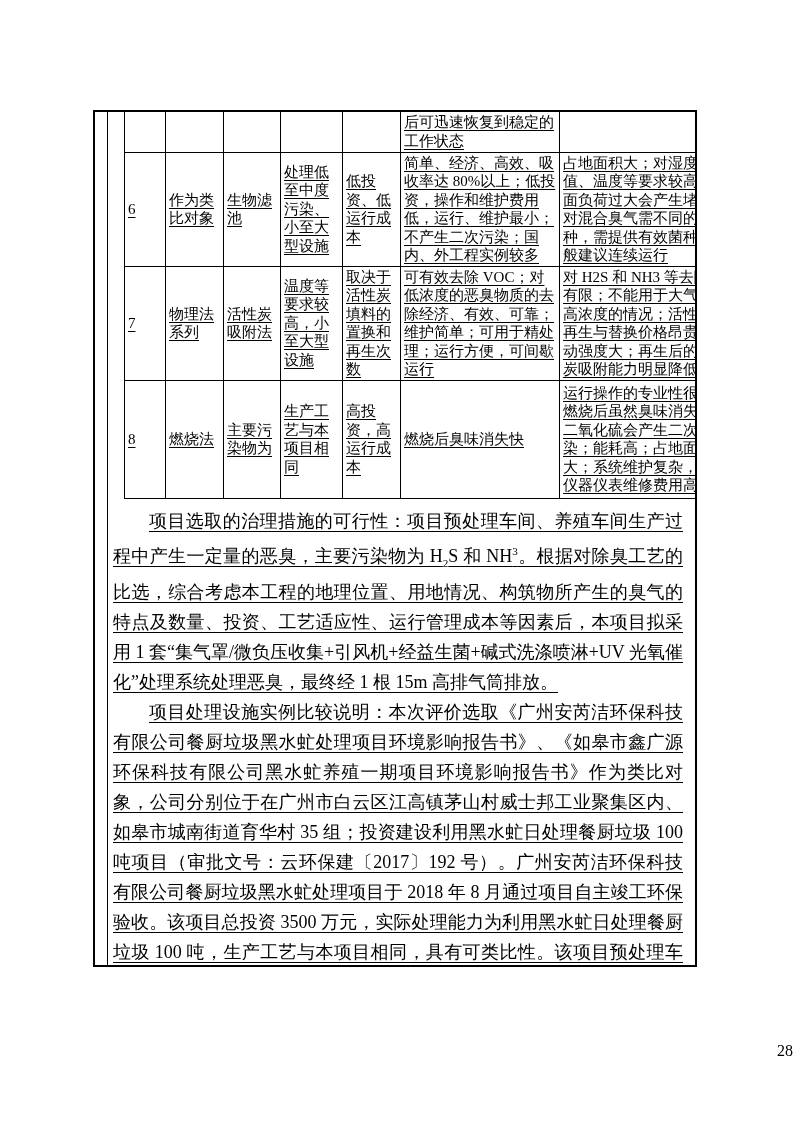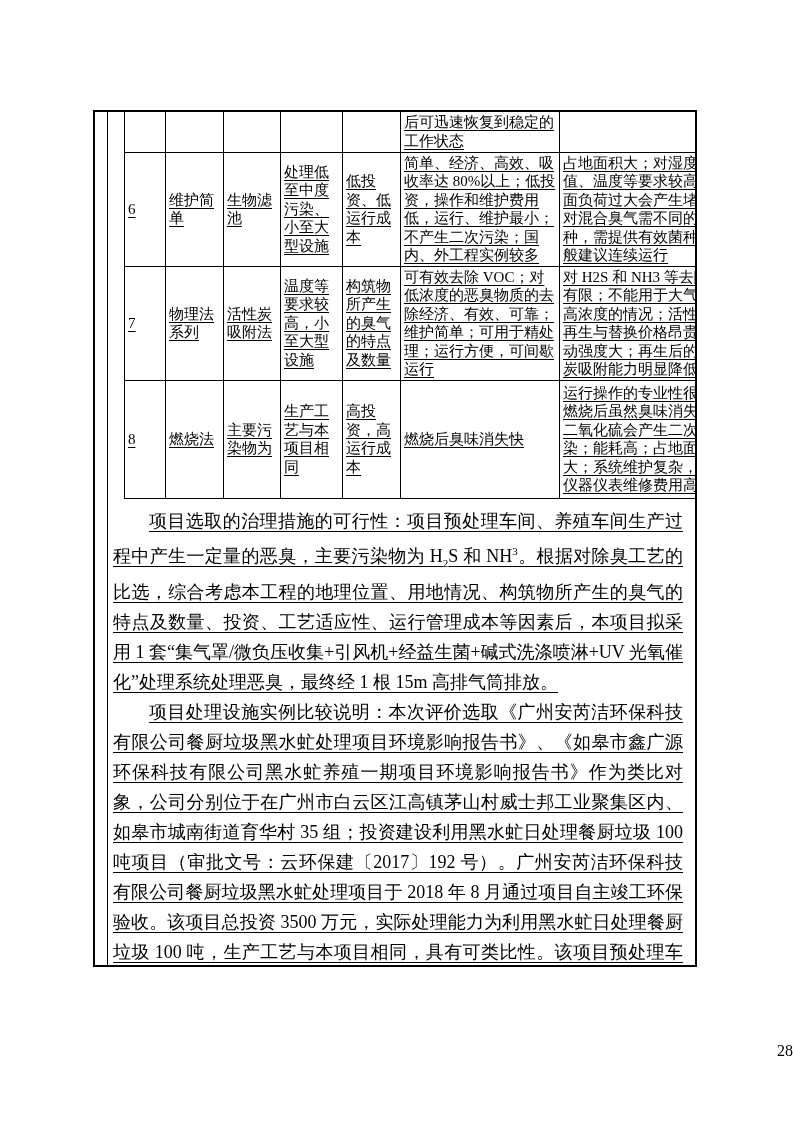--- a/index.html
+++ b/index.html
@@ -61,34 +61,34 @@
         <td class="c-series"></td>
         <td class="c-method"></td>
         <td class="c-scope"></td>
         <td class="c-cost"></td>
         <td class="c-adv">后可迅速恢复到稳定的工作状态</td>
         <td class="c-dis"></td>
       </tr>
 
       <tr class="r-mid">
         <td class="c-no">6</td>
-        <td class="c-series">维护简单</td>
+        <td class="c-series">作为类比对象</td>
         <td class="c-method">生物滤池</td>
         <td class="c-scope">处理低至中度污染、小至大型设施</td>
         <td class="c-cost">低投资、低运行成本</td>
         <td class="c-adv">简单、经济、高效、吸收率达 80%以上；低投资，操作和维护费用低，运行、维护最小；不产生二次污染；国内、外工程实例较多</td>
         <td class="c-dis">占地面积大；对湿度、pH 值、温度等要求较高；表面负荷过大会产生堵塞；对混合臭气需不同的菌种，需提供有效菌种；一般建议连续运行</td>
       </tr>
 
       <tr class="r-mid">
         <td class="c-no">7</td>
         <td class="c-series">物理法系列</td>
         <td class="c-method">活性炭吸附法</td>
         <td class="c-scope">温度等要求较高，小至大型设施</td>
-        <td class="c-cost">构筑物所产生的臭气的特点及数量</td>
+        <td class="c-cost">取决于活性炭填料的置换和再生次数</td>
         <td class="c-adv">可有效去除 VOC；对低浓度的恶臭物质的去除经济、有效、可靠；维护简单；可用于精处理；运行方便，可间歇运行</td>
         <td class="c-dis">对 H2S 和 NH3 等去除率有限；不能用于大气量和高浓度的情况；活性炭的再生与替换价格昂贵、劳动强度大；再生后的活性炭吸附能力明显降低</td>
       </tr>
 
       <tr class="r-last">
         <td class="c-no">8</td>
         <td class="c-series">燃烧法</td>
         <td class="c-method">主要污染物为</td>
         <td class="c-scope">生产工艺与本项目相同</td>
         <td class="c-cost">高投资，高运行成本</td>

